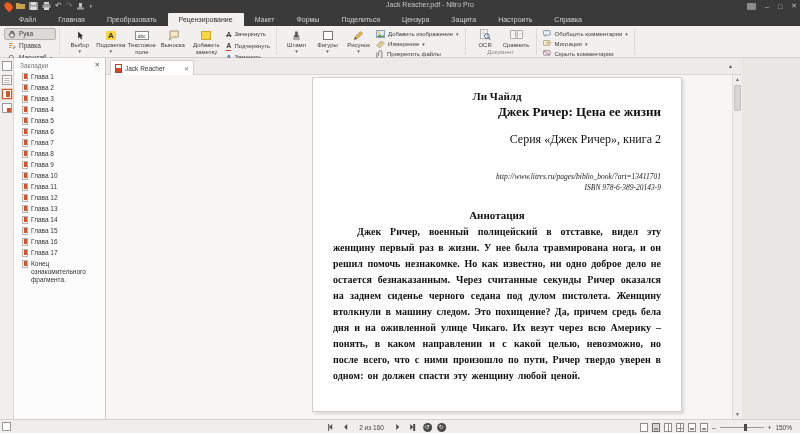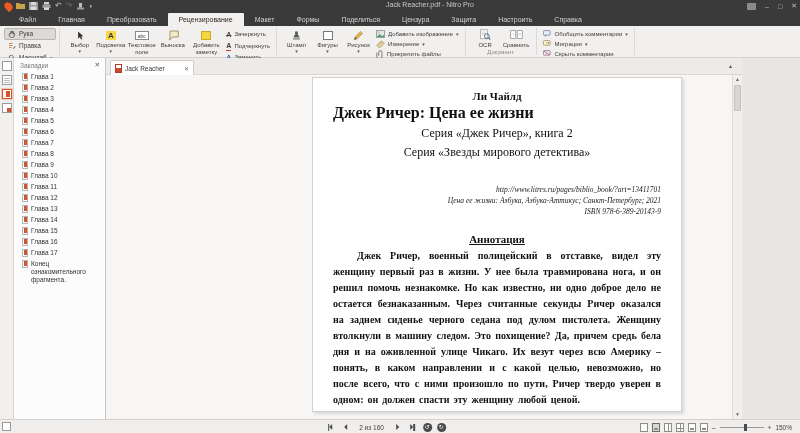--- a/index.html
+++ b/index.html
@@ -66,24 +66,24 @@
   .dtab { position:absolute; left:4px; top:2px; width:84px; height:15px; background:#fff; border:1px solid #cfccc9; border-bottom:none; border-radius:2px 2px 0 0; display:flex; align-items:center; gap:3px; padding:0 4px; font-size:6.5px; color:#333; }
   .pdfic { width:7px; height:9px; background:#fff; border:1px solid #b43c28; position:relative; }
   .pdfic:after { content:""; position:absolute; left:0; bottom:0; width:100%; height:4px; background:#cf4a2d; }
   .tabclose { margin-left:auto; font-size:6px; color:#777; }
   .collapse-chev { position:absolute; right:10px; top:4px; font-size:6px; color:#555; }
 
   .viewport { position:absolute; left:0; top:17px; right:10px; bottom:0; background:#f7f6f5; overflow:hidden; }
   .pagepaper { position:absolute; left:206px; top:2px; width:370px; bottom:7px; background:#fff; border:1px solid #d2d0ce; box-shadow:2px 2px 3px rgba(0,0,0,0.12); font-family:"Liberation Serif", serif; color:#111; padding:12px 20px 0 20px; overflow:hidden; }
 
   .p-author { text-align:center; font-weight:bold; font-size:11px; }
-  .p-title { text-align:left; font-weight:bold; font-size:16px; margin-top:2px; }
-  .p-series { text-align:center; font-size:12px; margin-top:4px; }
+  .p-title { text-align:right; font-weight:bold; font-size:13px; margin-top:2px; }
+  .p-series { text-align:right; font-size:12px; margin-top:12px; }
   .p-meta { margin-top:24px; text-align:right; font-style:italic; font-size:7.5px; line-height:11px; color:#222; padding-right:0; }
-  .p-annot-h { text-align:center; font-weight:bold; font-size:11px; margin-top:16px;text-decoration:underline; }
+  .p-annot-h { text-align:center; font-weight:bold; font-size:11px; margin-top:16px; }
   .p-annot { margin-top:3px; font-size:10px; line-height:16px; text-align:justify; text-indent:24px; word-spacing:1.5px;font-weight:bold; }
 
   .vscroll { position:absolute; right:0; top:17px; width:10px; bottom:0; background:#f0efee; border-left:1px solid #dddbd9; }
   .varr { height:9px; font-size:5px; color:#666; text-align:center; line-height:9px; }
   .vthumb { position:absolute; left:1px; right:1px; top:10px; height:26px; background:#d8d6d4; border:1px solid #c2c0be; border-radius:1px; }
   .varr.down { position:absolute; bottom:0; left:0; right:0; }
 
   
   .statusbar { position:absolute; left:0; bottom:0; width:800px; height:14px; background:#f0eeec; border-top:1px solid #d4d1ce; }
   .sb-left-ic { position:absolute; left:2px; top:2px; width:9px; height:9px; border:1px solid #9a9a9a; background:#fff; }
@@ -478,24 +478,22 @@
           <span class="tabclose">✕</span>
         </div>
         <span class="collapse-chev">▴</span>
       </div>
 
       <div class="viewport">
         <div class="pagepaper">
           <div class="p-author">Ли Чайлд</div>
           <div class="p-title">Джек Ричер: Цена ее жизни</div>
           <div class="p-series">Серия «Джек Ричер», книга 2</div>
-          <div class="p-series">Серия «Звезды мирового детектива»</div>
           <div class="p-meta">
             <div>http://www.litres.ru/pages/biblio_book/?art=13411701</div>
-            <div>Цена ее жизни: Азбука, Азбука-Аттикус; Санкт-Петербург; 2021</div>
             <div>ISBN 978-6-389-20143-9</div>
           </div>
           <div class="p-annot-h">Аннотация</div>
           <div class="p-annot">Джек Ричер, военный полицейский в отставке, видел эту женщину первый раз в жизни. У нее была травмирована нога, и он решил помочь незнакомке. Но как известно, ни одно доброе дело не остается безнаказанным. Через считанные секунды Ричер оказался на заднем сиденье черного седана под дулом пистолета. Женщину втолкнули в машину следом. Это похищение? Да, причем средь бела дня и на оживленной улице Чикаго. Их везут через всю Америку – понять, в каком направлении и с какой целью, невозможно, но после всего, что с ними произошло по пути, Ричер твердо уверен в одном: он должен спасти эту женщину любой ценой.</div>
         </div>
       </div>
 
       <div class="vscroll">
         <div class="varr">▲</div>
         <div class="vthumb"></div>

